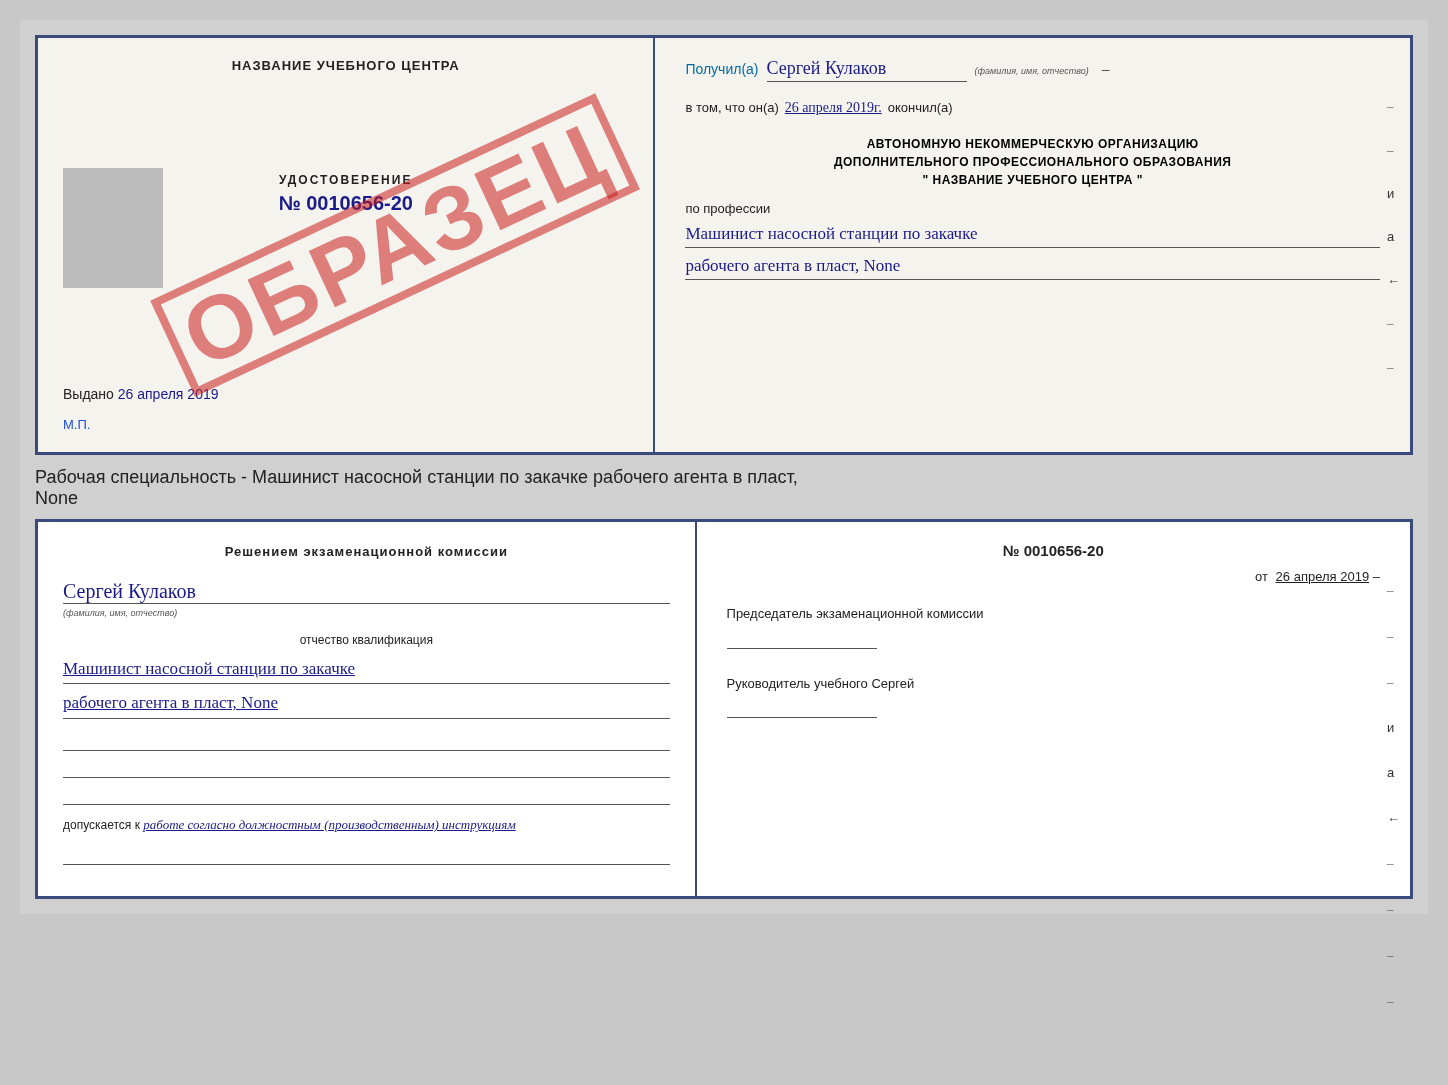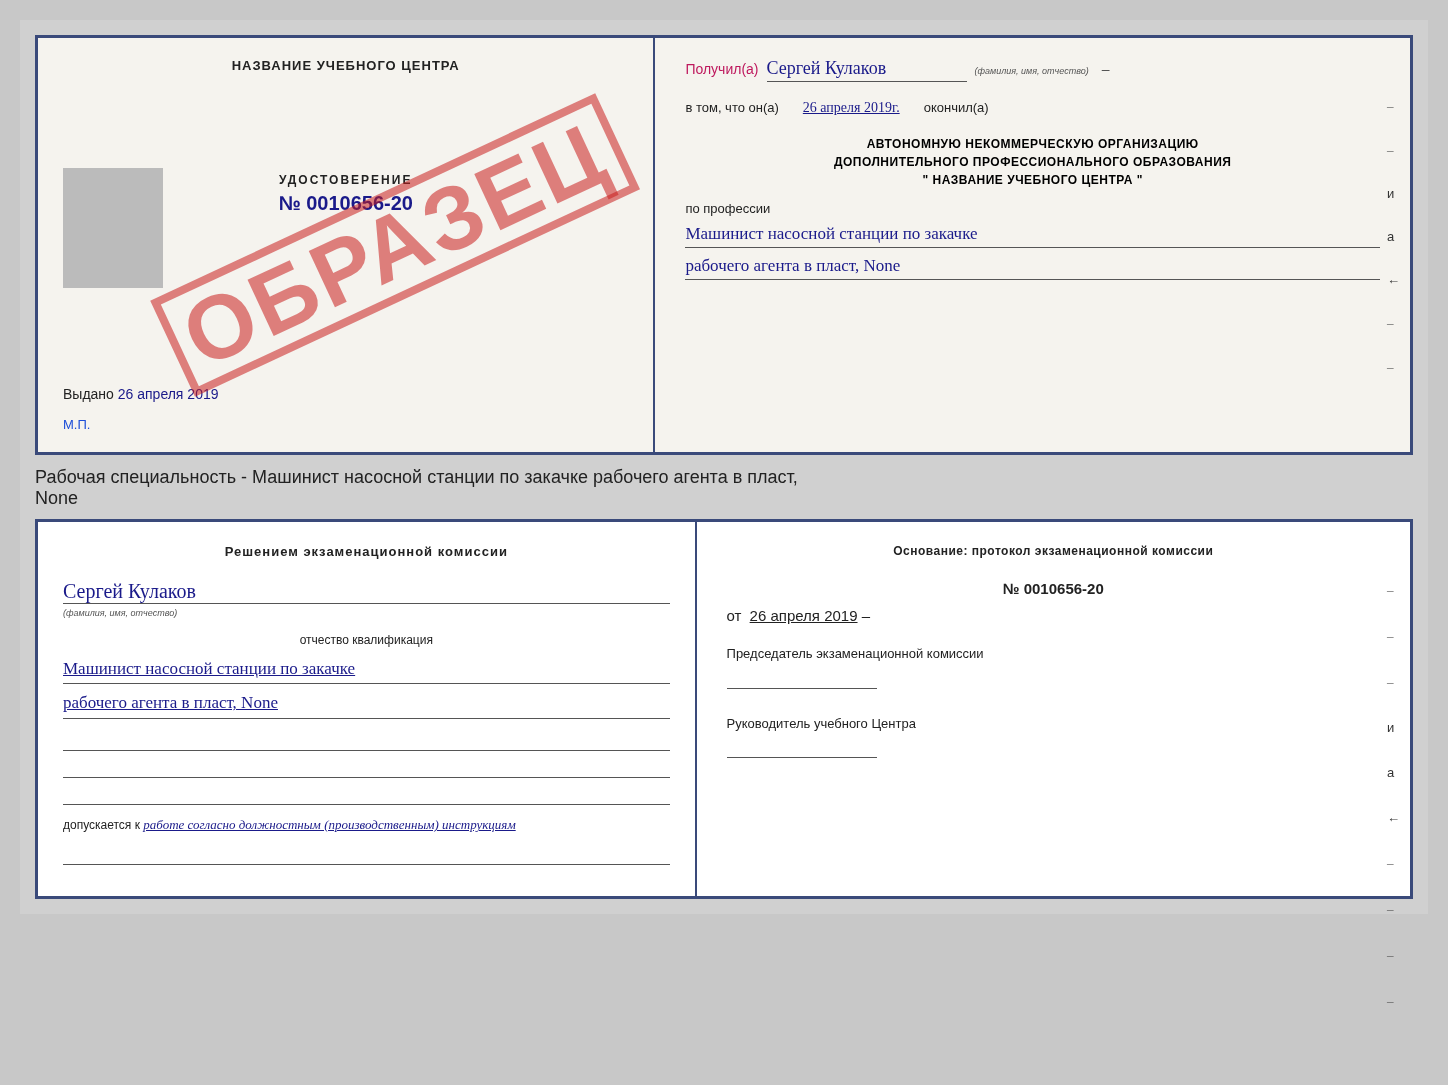--- a/index.html
+++ b/index.html
@@ -130,21 +130,21 @@
     
     .poluchil-line {
       display: flex;
       align-items: baseline;
       gap: 8px;
       margin-bottom: 18px;
       font-size: 14px;
       font-family: Arial, sans-serif;
     }
 
-    .poluchil-label { color: #be185d; }
+    .poluchil-label { color: #0369a1; }
 
     .handwritten-name {
       font-family: 'Comic Sans MS', cursive;
       color: #1a1a8a;
       font-size: 18px;
       border-bottom: 1px solid #555;
       padding-bottom: 2px;
       min-width: 200px;
     }
 
@@ -157,21 +157,21 @@
 
     .dash-right { color: #555; margin-left: 5px; }
 
     .vtom-line {
       font-size: 13px;
       font-family: Arial, sans-serif;
       color: #222;
       margin-bottom: 19px;
       display: flex;
       align-items: baseline;
-      gap: 24px;
+      gap: 6px;
     }
 
     .handwritten-date {
       font-family: 'Comic Sans MS', cursive;
       color: #1a1a8a;
       font-size: 14px;
       text-decoration: underline;
     }
 
     .okoncil-label {
@@ -337,25 +337,25 @@
     .protokol-number {
       font-size: 15px;
       font-weight: bold;
       color: #222;
       text-align: center;
       margin-bottom: 10px;
       font-family: Arial, sans-serif;
     }
 
     .ot-date {
-      font-size: 15px;
+      font-size: 13px;
       color: #222;
       font-family: Arial, sans-serif;
       margin-bottom: 20px;
-      text-align: left;
+      text-align: right;
     }
 
     .predsedatel-text {
       font-size: 13px;
       font-family: Arial, sans-serif;
       color: #222;
       line-height: 1.5;
       margin-bottom: 25px;
     }
 
@@ -479,37 +479,36 @@
 
       <div class="dopuskaetsya-text">
         <span>допускается к</span>
         <span class="dopuskaetsya-italic">работе согласно должностным (производственным) инструкциям</span>
       </div>
 
       <div class="blank-line" style="margin-top:10px;"></div>
     </div>
 
     <div class="cert-bottom-right">
-      <div class="osnovanie-text">Основание: протокол экзаменационной  комиссии</div>
 
       <div class="protokol-number">№  0010656-20</div>
 
       <div class="ot-date">
         <span>от</span>
         <span style="text-decoration:underline; margin-left:4px;">26 апреля 2019</span>
         <span> –</span>
       </div>
 
       <div class="predsedatel-text">
         <div>Председатель экзаменационной комиссии</div>
         <div class="sign-line"></div>
       </div>
 
       <div class="rukovoditel-text">
-        <div>Руководитель учебного Центра</div>
+        <div>Руководитель учебного Сергей</div>
         <div class="sign-line"></div>
       </div>
 
       <div class="right-dashes-bottom">
         <span>–</span>
         <span>–</span>
         <span>–</span>
         <span style="font-family:Arial;color:#333;">и</span>
         <span style="font-family:Arial;color:#333;">а</span>
         <span style="font-family:Arial;color:#333;">←</span>

